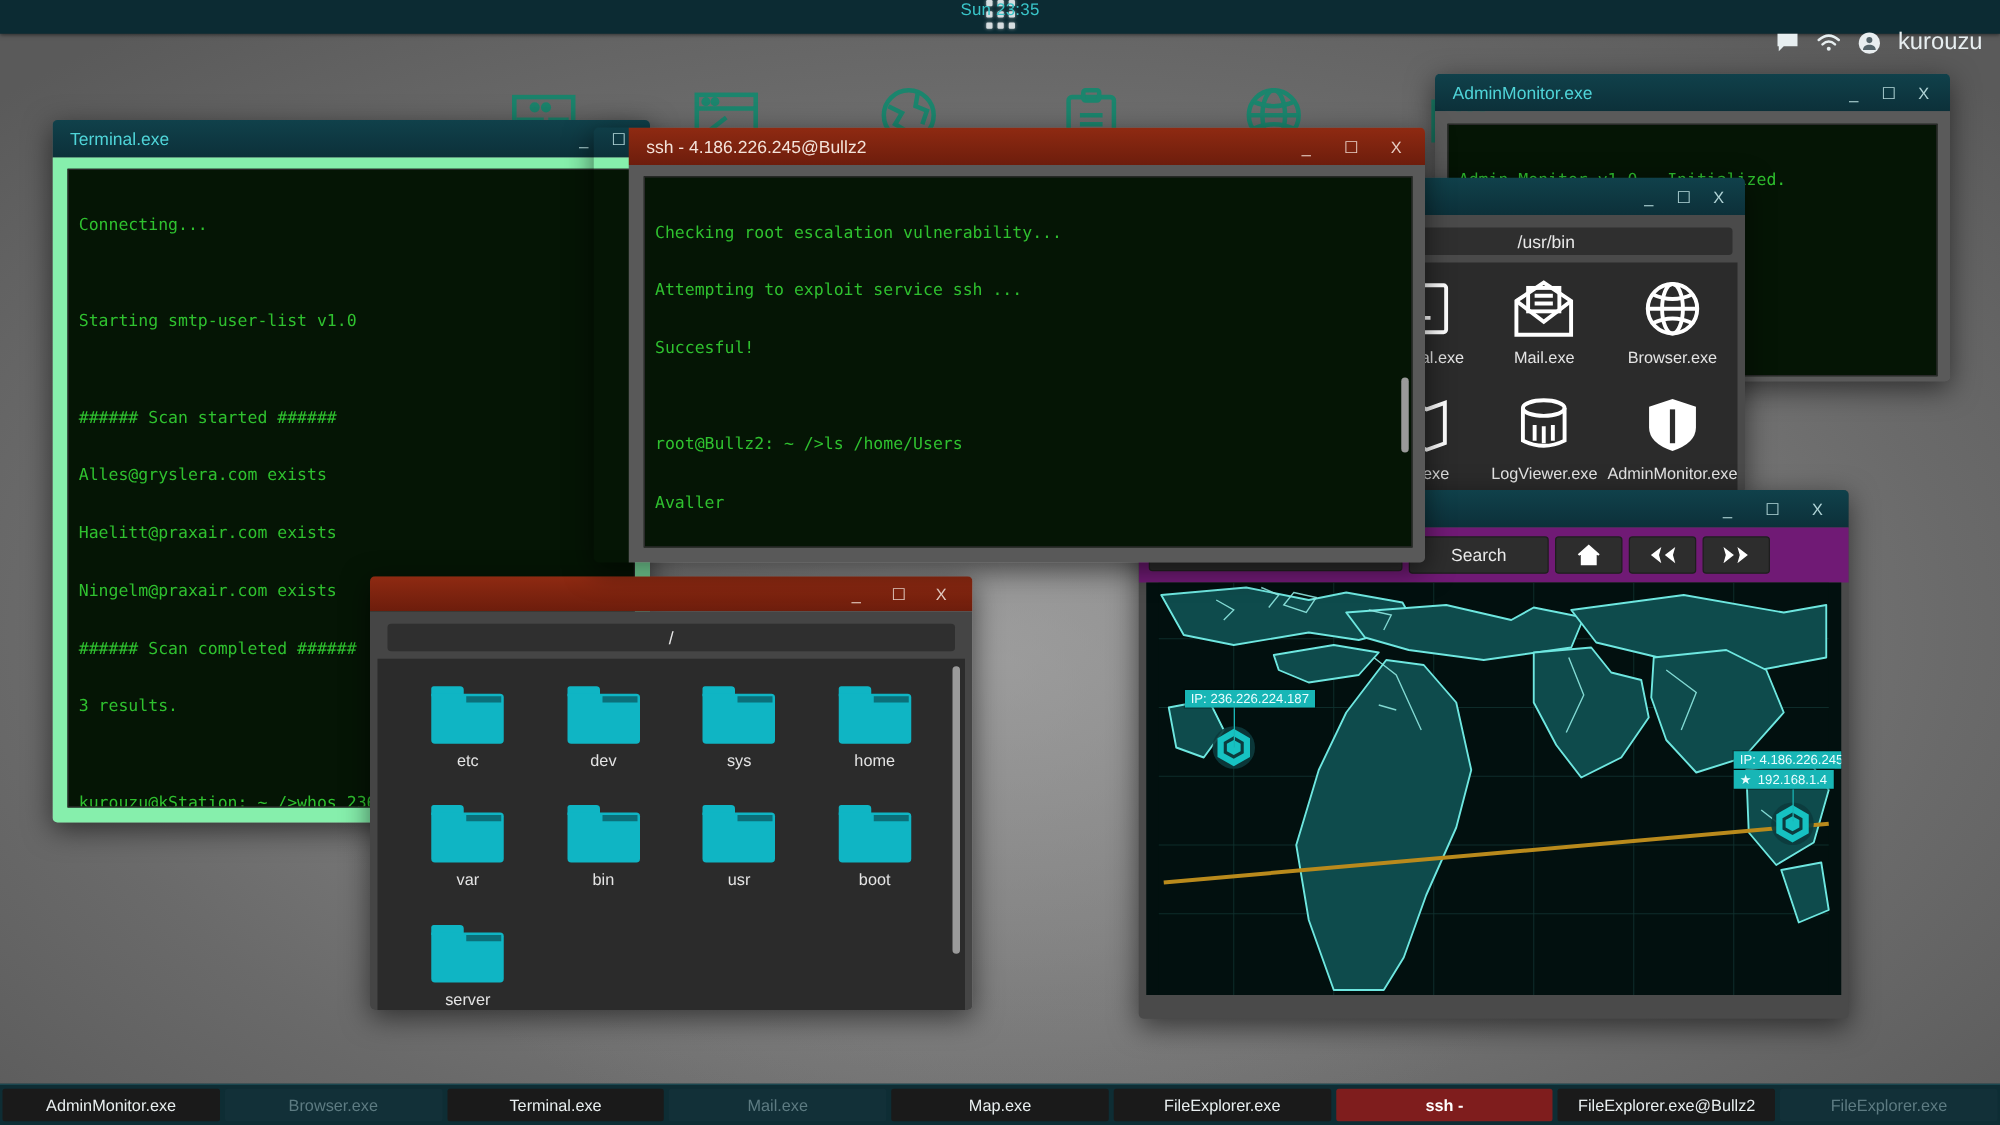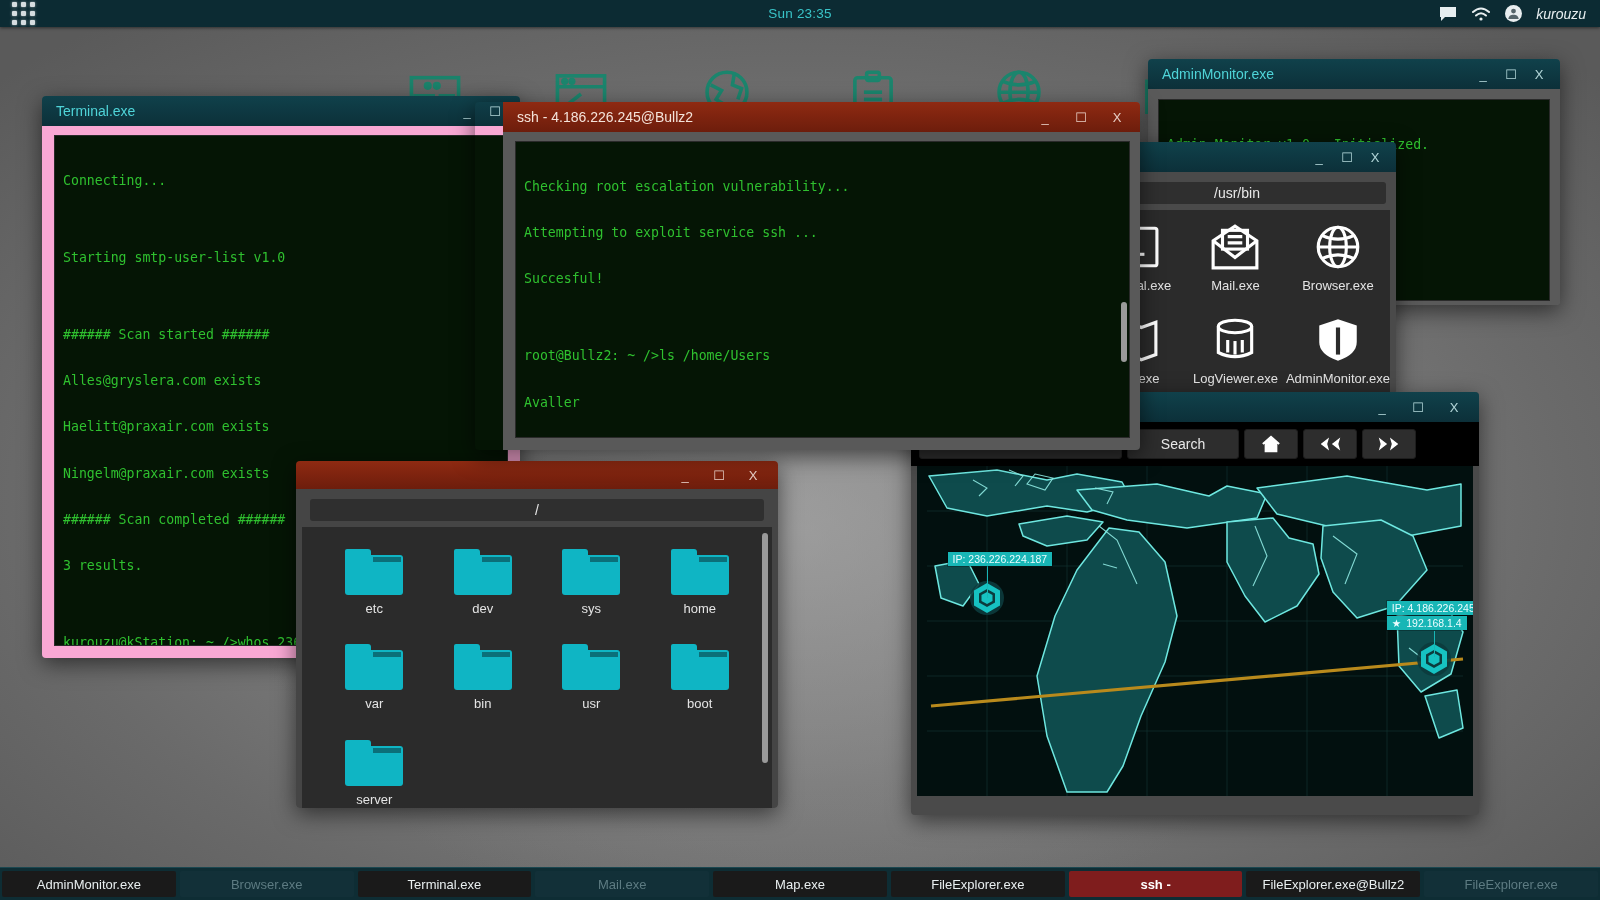--- a/index.html
+++ b/index.html
@@ -26,28 +26,29 @@
   }
   #desk-icons .dicon{width:66px;height:62px;display:flex;align-items:center;justify-content:center;}
   #desk-icons svg{width:60px;height:58px;}
 
   
   #topbar{
     position:absolute;left:0;top:0;width:1600px;height:27px;
     background:#0c2b33;color:#cfe9ec;display:flex;align-items:center;
     font-size:13px;z-index:900;
     box-shadow:0 1px 3px rgba(0,0,0,.5);
+    flex-direction:column;
   }
   #apps-grid{width:46px;height:27px;display:flex;align-items:center;justify-content:center;cursor:pointer;}
   .gdot{width:5px;height:5px;background:#d6dde0;border-radius:1px;box-shadow:0 0 3px rgba(255,255,255,.55);}
   .grid3{display:grid;grid-template-columns:repeat(3,5px);grid-template-rows:repeat(3,5px);gap:4px;}
   #clock{position:absolute;left:0;right:0;text-align:center;color:#39c4c8;font-size:13.5px;letter-spacing:.2px;}
   #tray{margin-left:auto;display:flex;align-items:center;gap:14px;padding-right:14px;z-index:2;}
   #tray svg{display:block;}
-  #username{font-size:14px;color:#e7eef0;font-style:italic;}
+  #username{font-size:19px;color:#e7eef0;}
   .avatar-c{width:17px;height:17px;border-radius:50%;background:#e9eef0;display:flex;align-items:center;justify-content:center;}
 
   
   .win{position:absolute;border-radius:4px;box-shadow:0 6px 22px rgba(0,0,0,.55);overflow:hidden;}
   .title{height:30px;display:flex;align-items:center;padding:0 6px 0 14px;font-size:14px;}
   .title.teal{background:linear-gradient(180deg,#10414b 0%,#0c3039 100%);color:#4fd4d8;}
   .title.red{background:linear-gradient(180deg,#8f2a12 0%,#6d1d0c 100%);color:#f4e3da;}
   .title .t-label{white-space:nowrap;overflow:hidden;text-overflow:ellipsis;}
   .wbtns{margin-left:auto;display:flex;align-items:center;gap:14px;padding-right:8px;}
   .wbtn{font-size:13px;line-height:1;cursor:pointer;opacity:.92;width:14px;text-align:center;}
@@ -77,21 +78,21 @@
   .fe-item{display:flex;flex-direction:column;align-items:center;gap:6px;cursor:pointer;}
   .fe-item .lbl{color:#e4e4e4;font-size:13px;}
   .folder{width:58px;height:46px;position:relative;}
   .folder .tab{position:absolute;left:0;top:0;width:26px;height:8px;background:#0fb5c4;border-radius:2px 3px 0 0;}
   .folder .body{position:absolute;left:0;top:6px;width:58px;height:40px;background:#0fb5c4;border-radius:0 3px 3px 3px;}
   .folder .slit{position:absolute;left:28px;top:8px;width:28px;height:5px;background:#0b6f79;}
   .appicon{width:54px;height:50px;display:flex;align-items:center;justify-content:center;}
   .appicon svg{width:50px;height:46px;fill:#fff;}
 
   
-  .map-toolbar{background:#000000;padding:7px 8px;display:flex;align-items:flex-end;gap:5px;}
+  .map-toolbar{background:#701a75;padding:7px 8px;display:flex;align-items:flex-start;gap:5px;}
   .map-input{
     flex:0 0 185px;height:26px;background:#2d2d2d;border:1px solid #222;border-radius:3px;
     color:#9a9a9a;font-size:12px;display:flex;align-items:center;padding:0 8px;
   }
   .map-btn{
     height:28px;background:#2d2d2d;border:1px solid #1e1e1e;border-radius:3px;color:#e9e9e9;
     display:flex;align-items:center;justify-content:center;font-size:14px;cursor:pointer;
   }
   .map-btn.search{width:110px;}
   .map-btn.sq{width:52px;}
@@ -312,21 +313,21 @@
 </div>
 
 <div class="win" style="left:42px;top:96px;width:478px;height:562px;z-index:40;">
   <div class="title teal">
     <span class="t-label">Terminal.exe</span>
     <span class="wbtns" style="padding-right:12px;">
       <span class="wbtn">_</span>
       <span class="wbtn">☐</span>
     </span>
   </div>
-  <div class="win-body" style="height:532px;padding:9px 12px 12px 12px;background:#f9a8d4;">
+  <div class="win-body" style="height:532px;padding:9px 12px 12px 12px;background:#86efac;">
     <div class="term" style="height:497px;">
       <span class="ln">Connecting...</span>
       <span class="ln"></span>
       <span class="ln">Starting smtp-user-list v1.0</span>
       <span class="ln"></span>
       <span class="ln">###### Scan started ######</span>
       <span class="ln">Alles@gryslera.com exists</span>
       <span class="ln">Haelitt@praxair.com exists</span>
       <span class="ln">Ningelm@praxair.com exists</span>
       <span class="ln">###### Scan completed ######</span>

